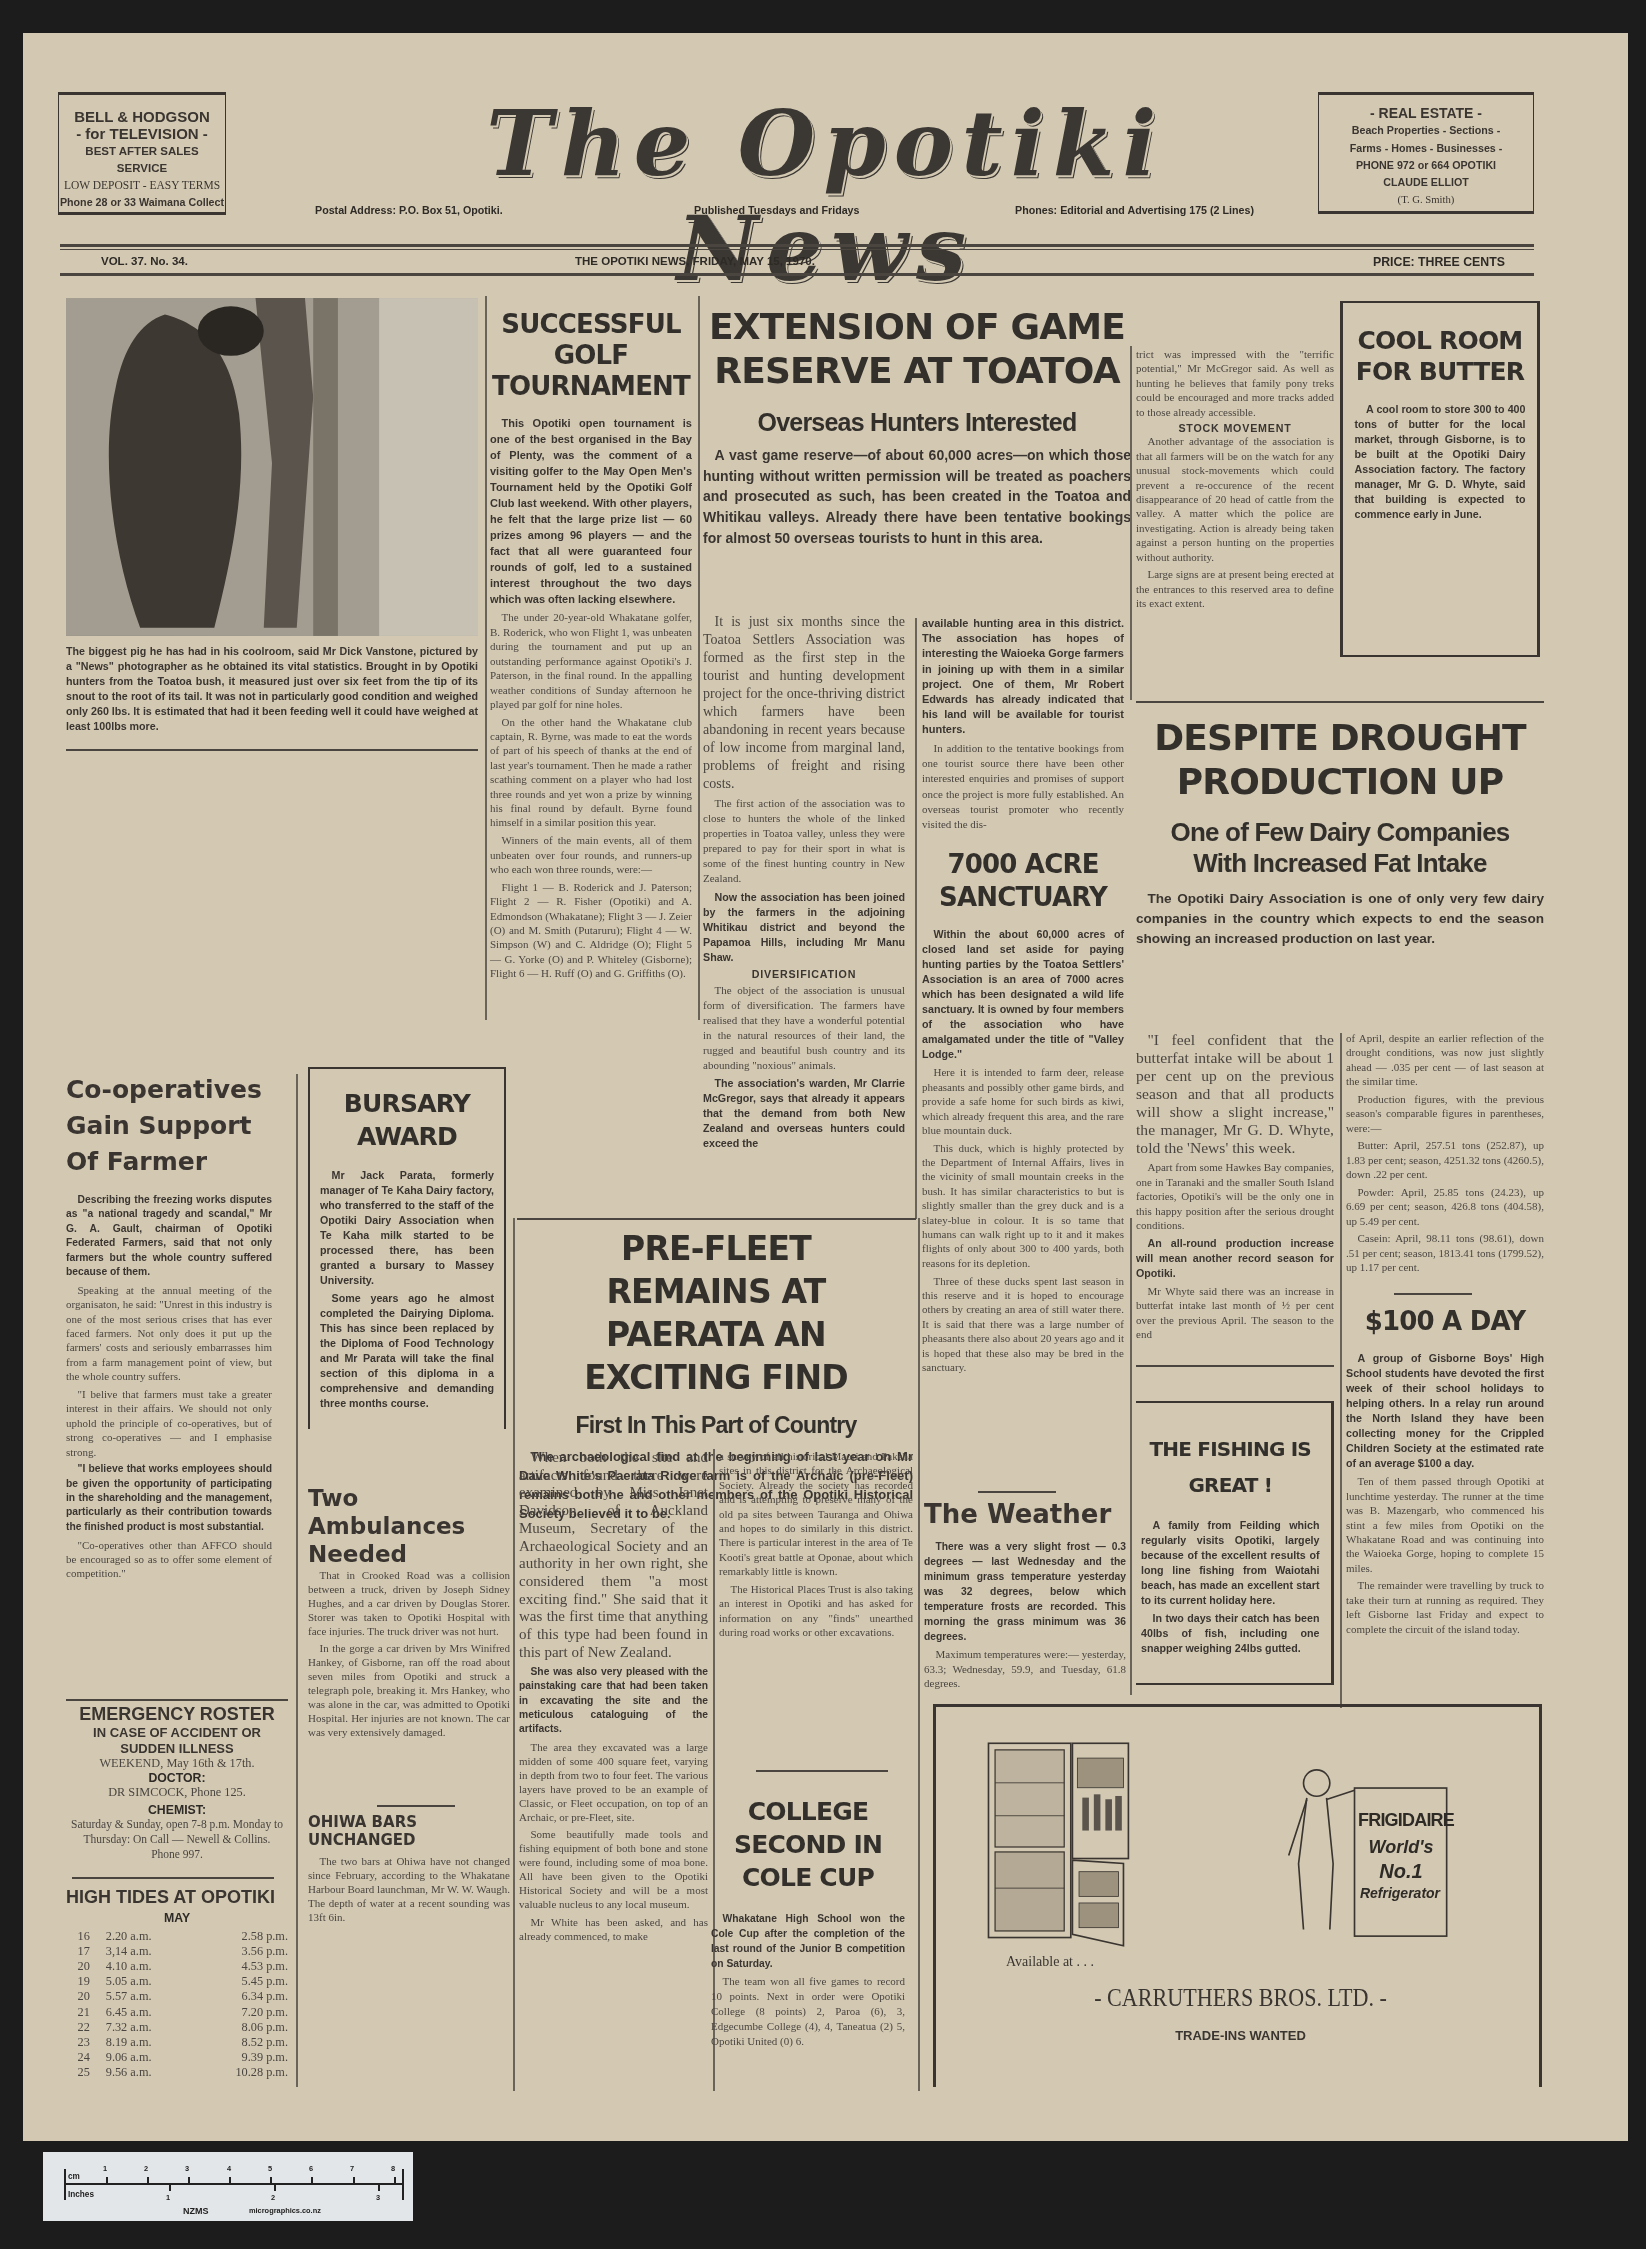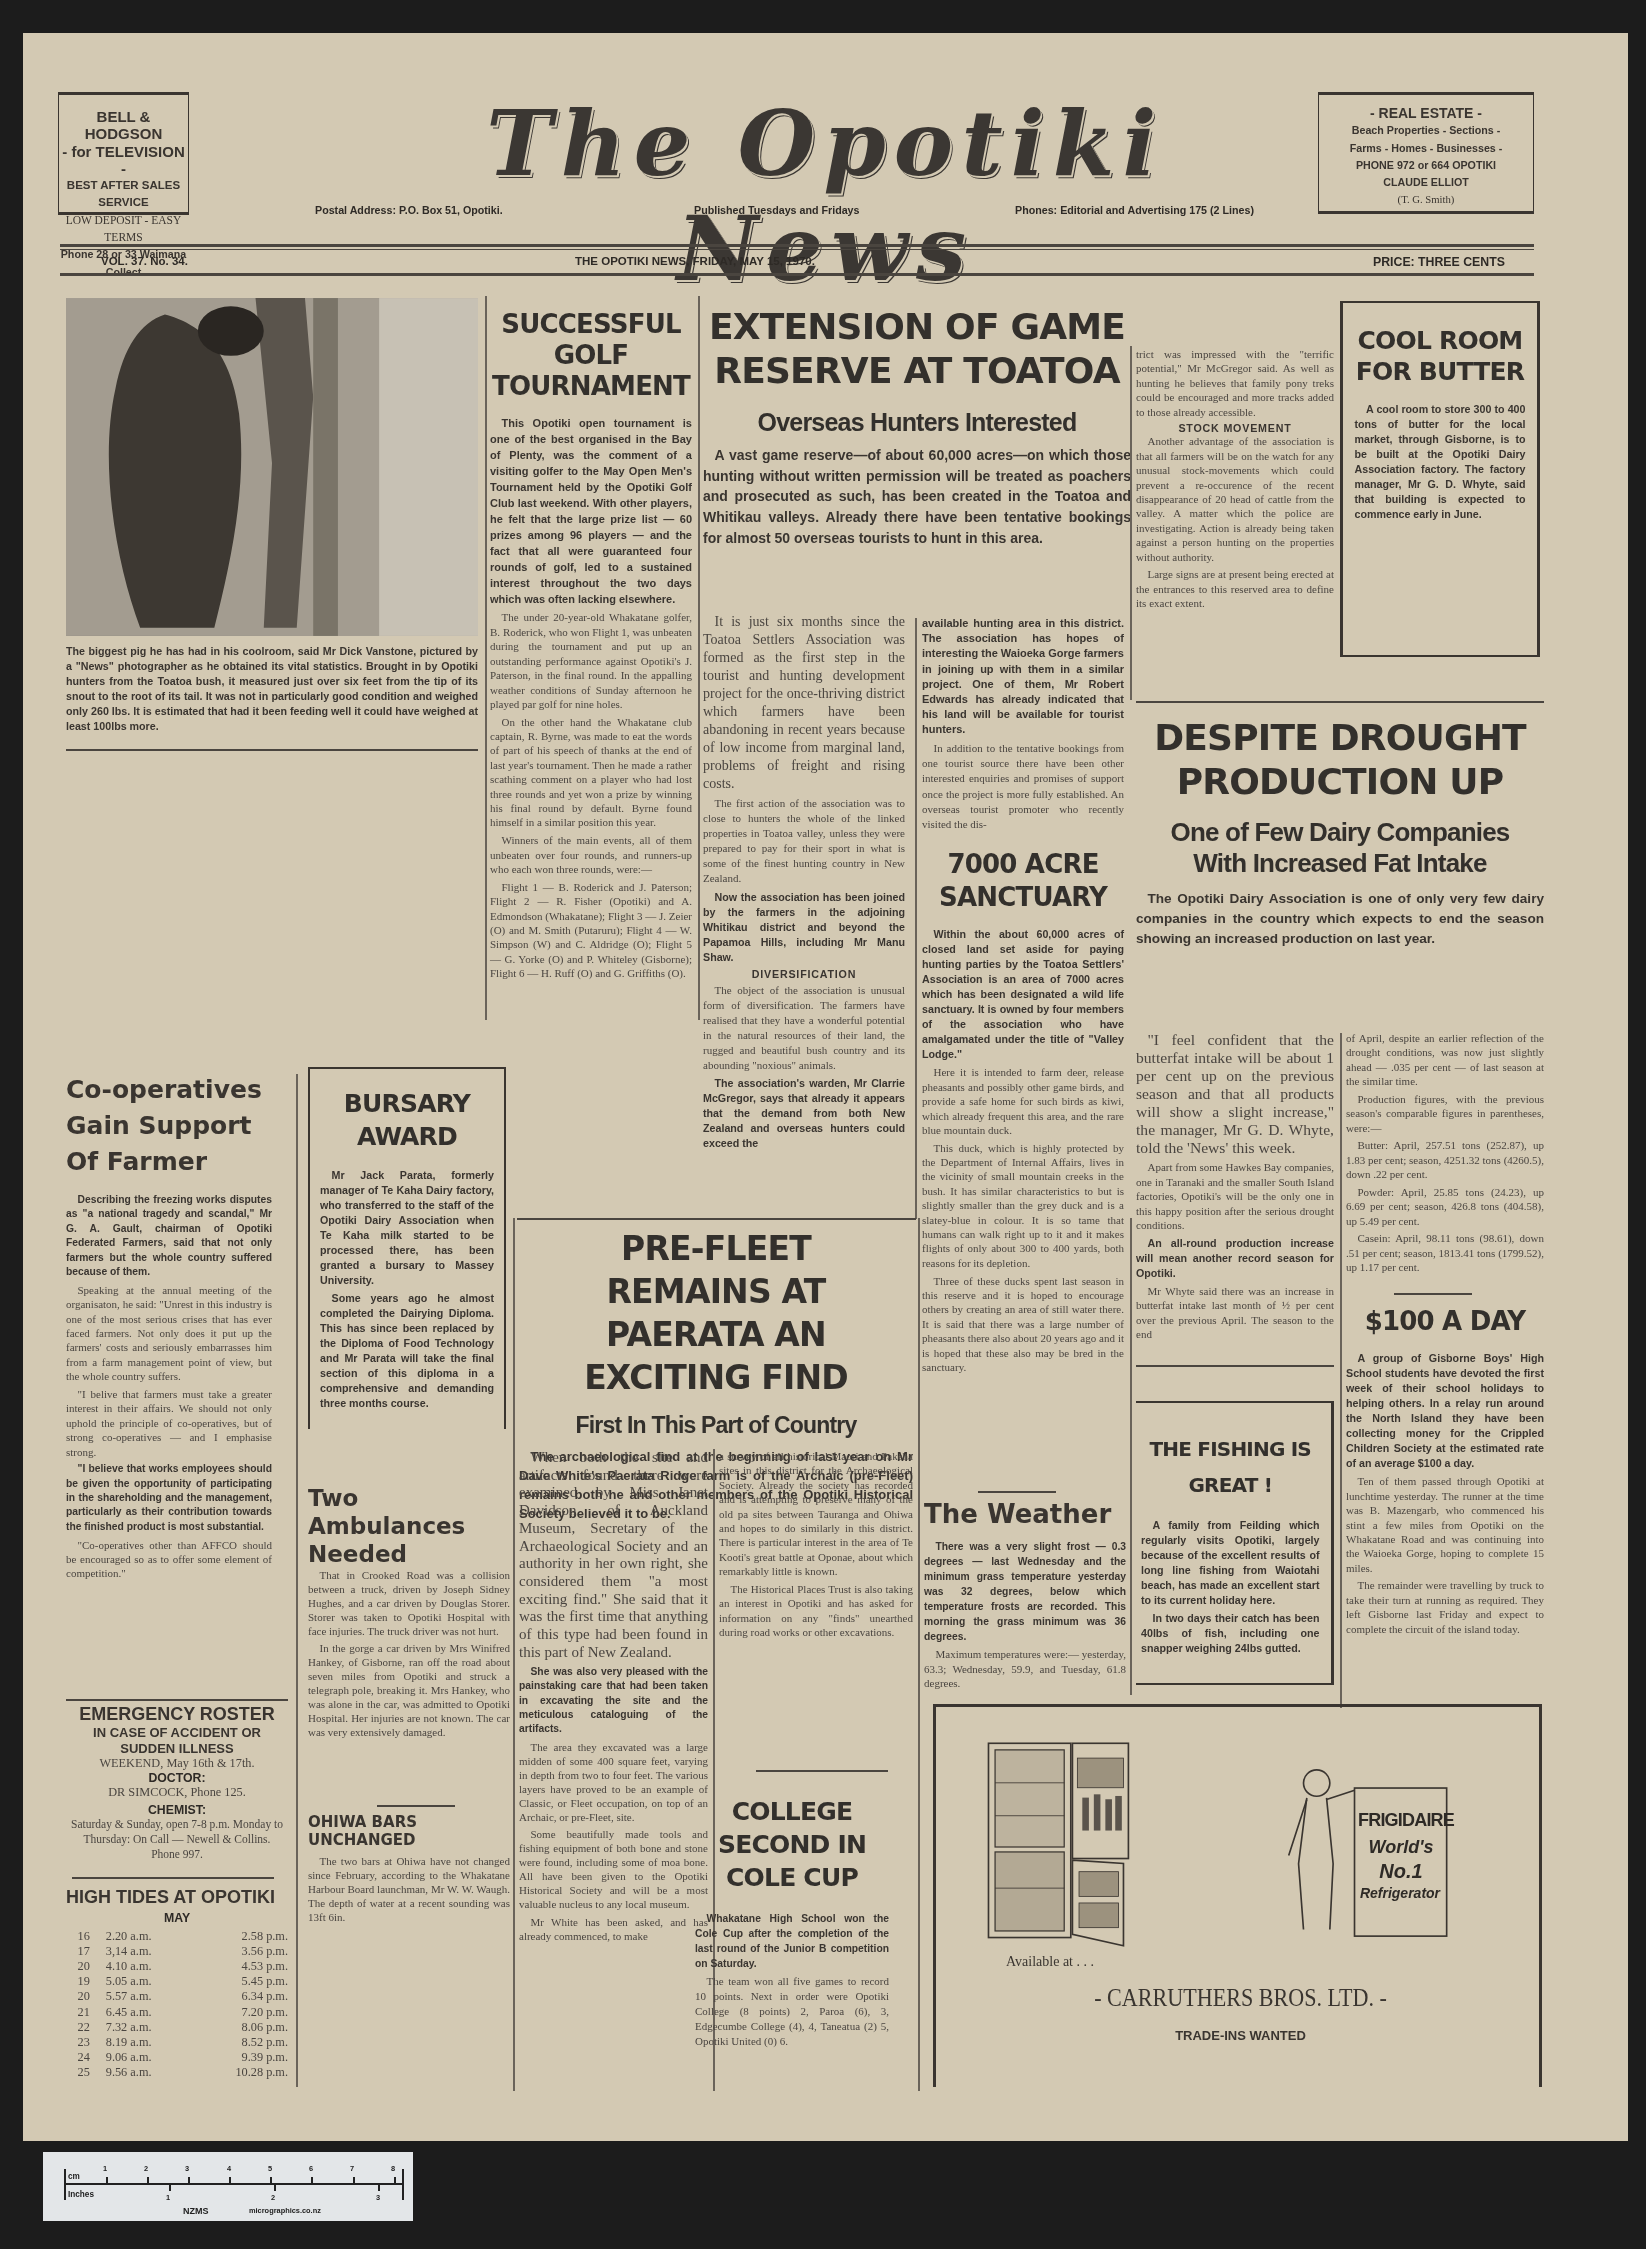--- a/index.html
+++ b/index.html
@@ -21,21 +21,21 @@
   .tide-row span:nth-child(2){ width:109px; }
   .tide-row span:nth-child(3){ width:91px; text-align:right; }
   .photo { position:absolute; background:linear-gradient(135deg,#b8b2a6 0%,#8c857a 35%,#6a645c 55%,#a59f94 80%,#c8c2b6 100%); overflow:hidden; }
   .ruler { position:absolute; left:43px; top:2152px; width:370px; height:69px; background:#e3e6e8; }
 </style>
 </head>
 <body>
 
 <div class="page">
 
-  <div class="box" style="left:35px;top:59px;width:131px;height:123px;border-width:3.3px 1.6px 3.3px 1.6px;padding-top:13px;">
+  <div class="box" style="left:35px;top:59px;width:168px;height:123px;border-width:3.3px 1.6px 3.3px 1.6px;padding-top:13px;">
     <div class="ad-line" style="font-size:15px">BELL &amp; HODGSON</div>
     <div class="ad-line" style="font-size:15px">- for TELEVISION -</div>
     <div class="ad-line" style="font-size:11.5px">BEST AFTER SALES SERVICE</div>
     <div class="ad-line" style="font-size:11.5px;font-weight:normal;font-family:'Liberation Serif',serif">LOW DEPOSIT - EASY TERMS</div>
     <div class="ad-line" style="font-size:10.7px">Phone 28 or 33 Waimana Collect</div>
   </div>
 
   <div class="abs masthead-title" style="left:329px;top:58px;width:947px;text-align:center;">The Opotiki News</div>
 
   <div class="abs cond" style="left:292px;top:171px;font-size:10.7px;">Postal Address: P.O. Box 51, Opotiki.</div>
@@ -269,21 +269,21 @@
     <p class="bodyr" style="font-size:11px;line-height:14px;">Some beautifully made tools and fishing equipment of both bone and stone were found, including some of moa bone. All have been given to the Opotiki Historical Society and will be a most valuable nucleus to any local museum.</p>
     <p class="bodyr" style="font-size:11px;line-height:14px;">Mr White has been asked, and has already commenced, to make</p>
   </div>
   <div class="vrule" style="left:690px;top:1416px;height:642px;"></div>
   <div class="abs" style="left:696px;top:1416px;width:194px;">
     <p class="bodyr" style="font-size:11px;line-height:14.4px;text-indent:0;">a survey of all historical Maori and Pakeha sites in this district for the Archaeological Society. Already the society has recorded and is attempting to preserve many of the old pa sites between Tauranga and Ohiwa and hopes to do similarly in this district. There is particular interest in the area of Te Kooti's great battle at Oponae, about which remarkably little is known.</p>
     <p class="bodyr" style="font-size:11px;line-height:14.4px;">The Historical Places Trust is also taking an interest in Opotiki and has asked for information on any "finds" unearthed during road works or other excavations.</p>
   </div>
 
   <div class="hrule" style="left:733px;top:1737px;width:132px;"></div>
-  <div class="abs" style="left:672px;top:1762px;width:194px;">
+  <div class="abs" style="left:688px;top:1762px;width:194px;">
     <div class="hd" style="font-size:25px;line-height:33px;margin-bottom:16.5px;">COLLEGE SECOND IN COLE CUP</div>
     <p class="bodyb" style="font-size:10.3px;line-height:15px;">Whakatane High School won the Cole Cup after the completion of the last round of the Junior B competition on Saturday.</p>
     <p class="bodyr" style="font-size:11px;line-height:15px;">The team won all five games to record 10 points. Next in order were Opotiki College (8 points) 2, Paroa (6), 3, Edgecumbe College (4), 4, Taneatua (2) 5, Opotiki United (0) 6.</p>
   </div>
   <div class="vrule" style="left:895px;top:1185px;height:873px;"></div>
 
   <div class="hrule" style="left:955px;top:1458px;width:78px;"></div>
   <div class="abs" style="left:901px;top:1465px;width:202px;">
     <div style="font-family:'DejaVu Sans',sans-serif;font-weight:bold;font-size:26px;line-height:33px;color:#3a3530;">The Weather</div>
     <p class="bodyb" style="font-size:10.3px;line-height:15px;margin-top:8.2px;">There was a very slight frost — 0.3 degrees — last Wednesday and the minimum grass temperature yesterday was 32 degrees, below which temperature frosts are recorded. This morning the grass minimum was 36 degrees.</p>

